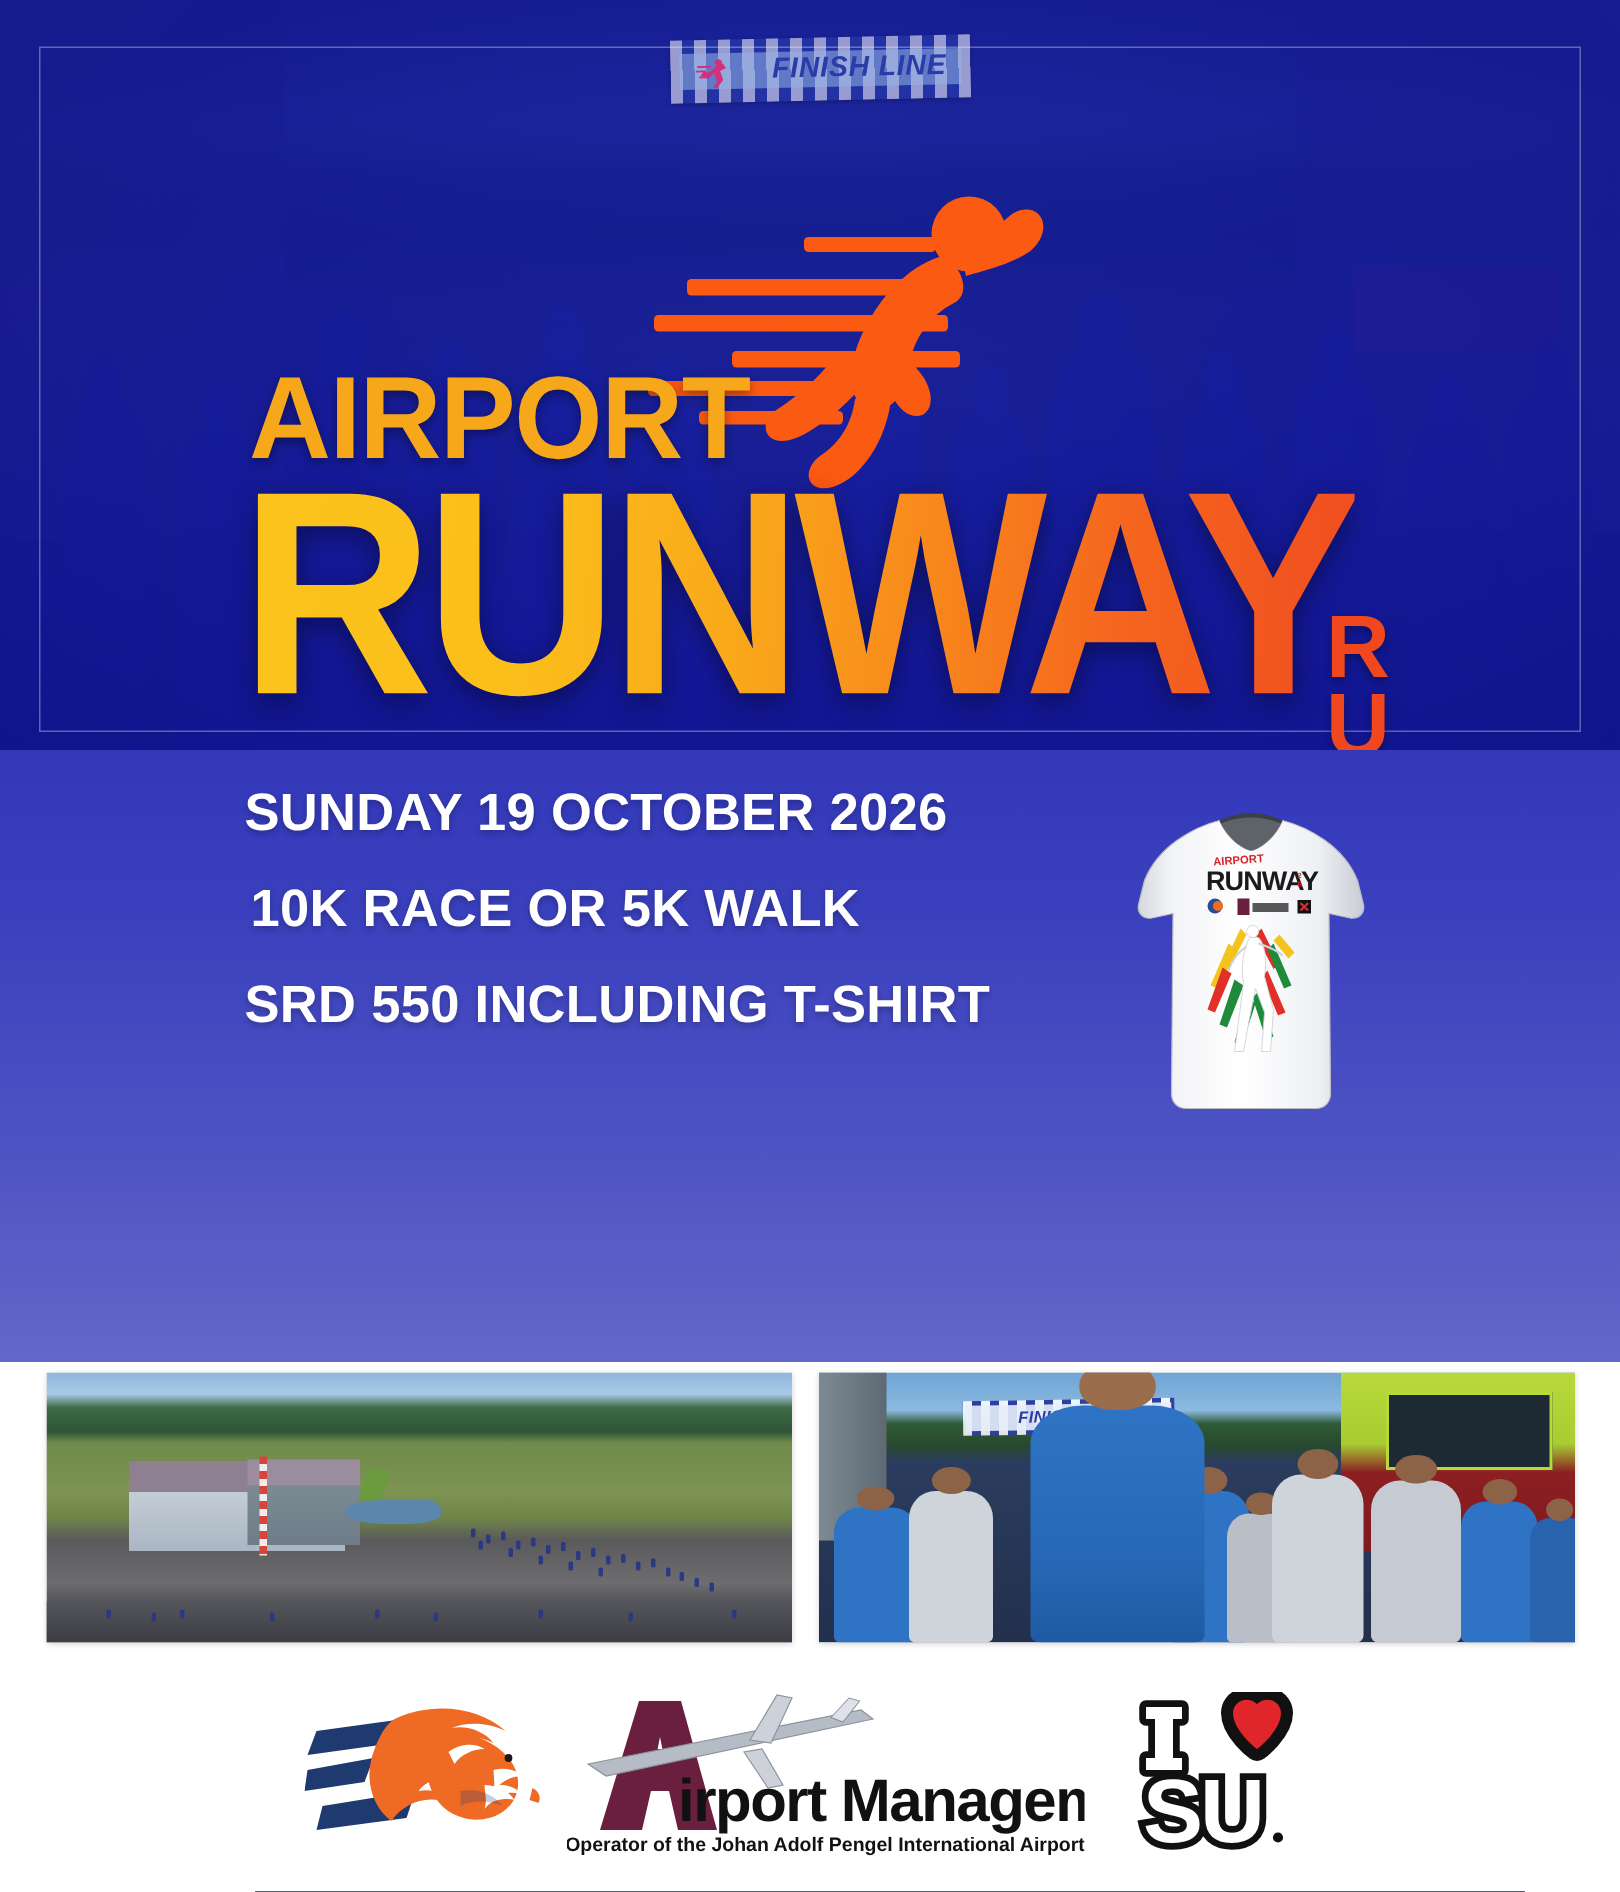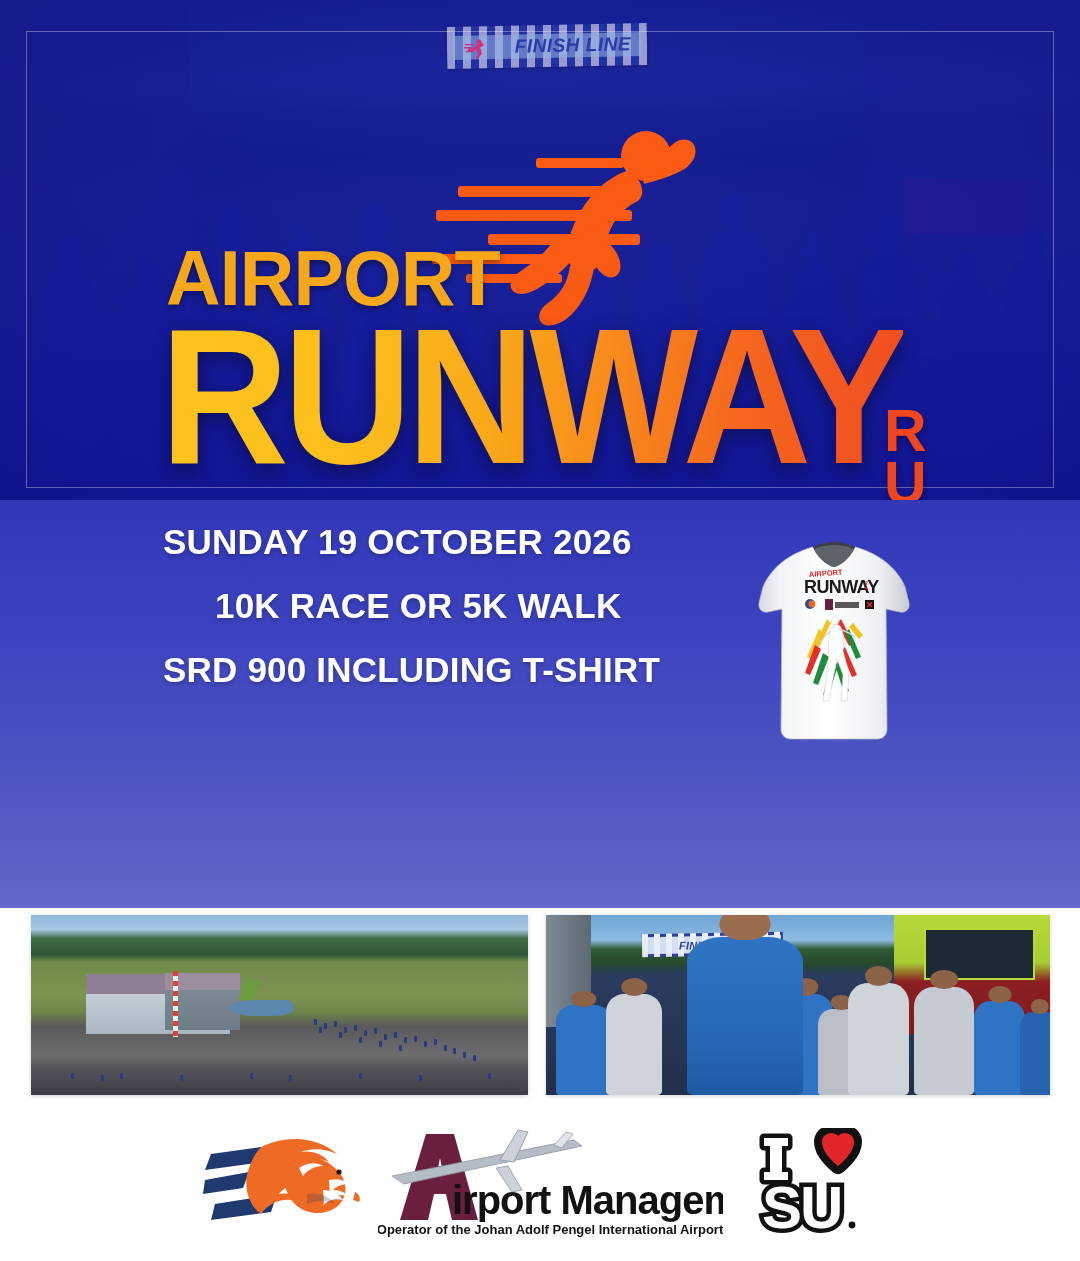--- a/index.html
+++ b/index.html
@@ -213,21 +213,21 @@
     font-size: 35px;
     line-height: 1;
     color: #ffffff;
     letter-spacing: 0.2px;
     margin-bottom: 29px;
     white-space: nowrap;
     text-shadow: 0 2px 4px rgba(0,0,0,0.25);
     transform: scaleX(1.0);
     transform-origin: left center;
   }
-  .detail-line.indent { padding-left: 4px; margin-left: 48px; }
+  .detail-line.indent { padding-left: 4px; }
   .detail-line.wide { font-size: 34px; letter-spacing: -0.2px; }
 
   
   .tshirt {
     position: absolute;
     left: 757px; top: 533px;
     width: 155px; height: 245px;
   }
 
   
@@ -499,21 +499,21 @@
         <span>R</span>
         <span>U</span>
 
       </div>
     </div>
   </div>
 
   <div class="details">
     <div class="detail-line">SUNDAY 19 OCTOBER 2026</div>
     <div class="detail-line indent">10K RACE OR 5K WALK</div>
-    <div class="detail-line">SRD 900 INCLUDING T-SHIRT</div>
+    <div class="detail-line">SRD 550 INCLUDING T-SHIRT</div>
   </div>
 
   <svg class="tshirt" viewBox="0 0 155 245">
     <defs>
       <linearGradient id="teeShade" x1="0" y1="0" x2="1" y2="0">
         <stop offset="0" stop-color="#d5d8de"></stop>
         <stop offset="0.14" stop-color="#f2f3f6"></stop>
         <stop offset="0.46" stop-color="#ffffff"></stop>
         <stop offset="0.80" stop-color="#eef0f4"></stop>
         <stop offset="1" stop-color="#c9ccd4"></stop>

